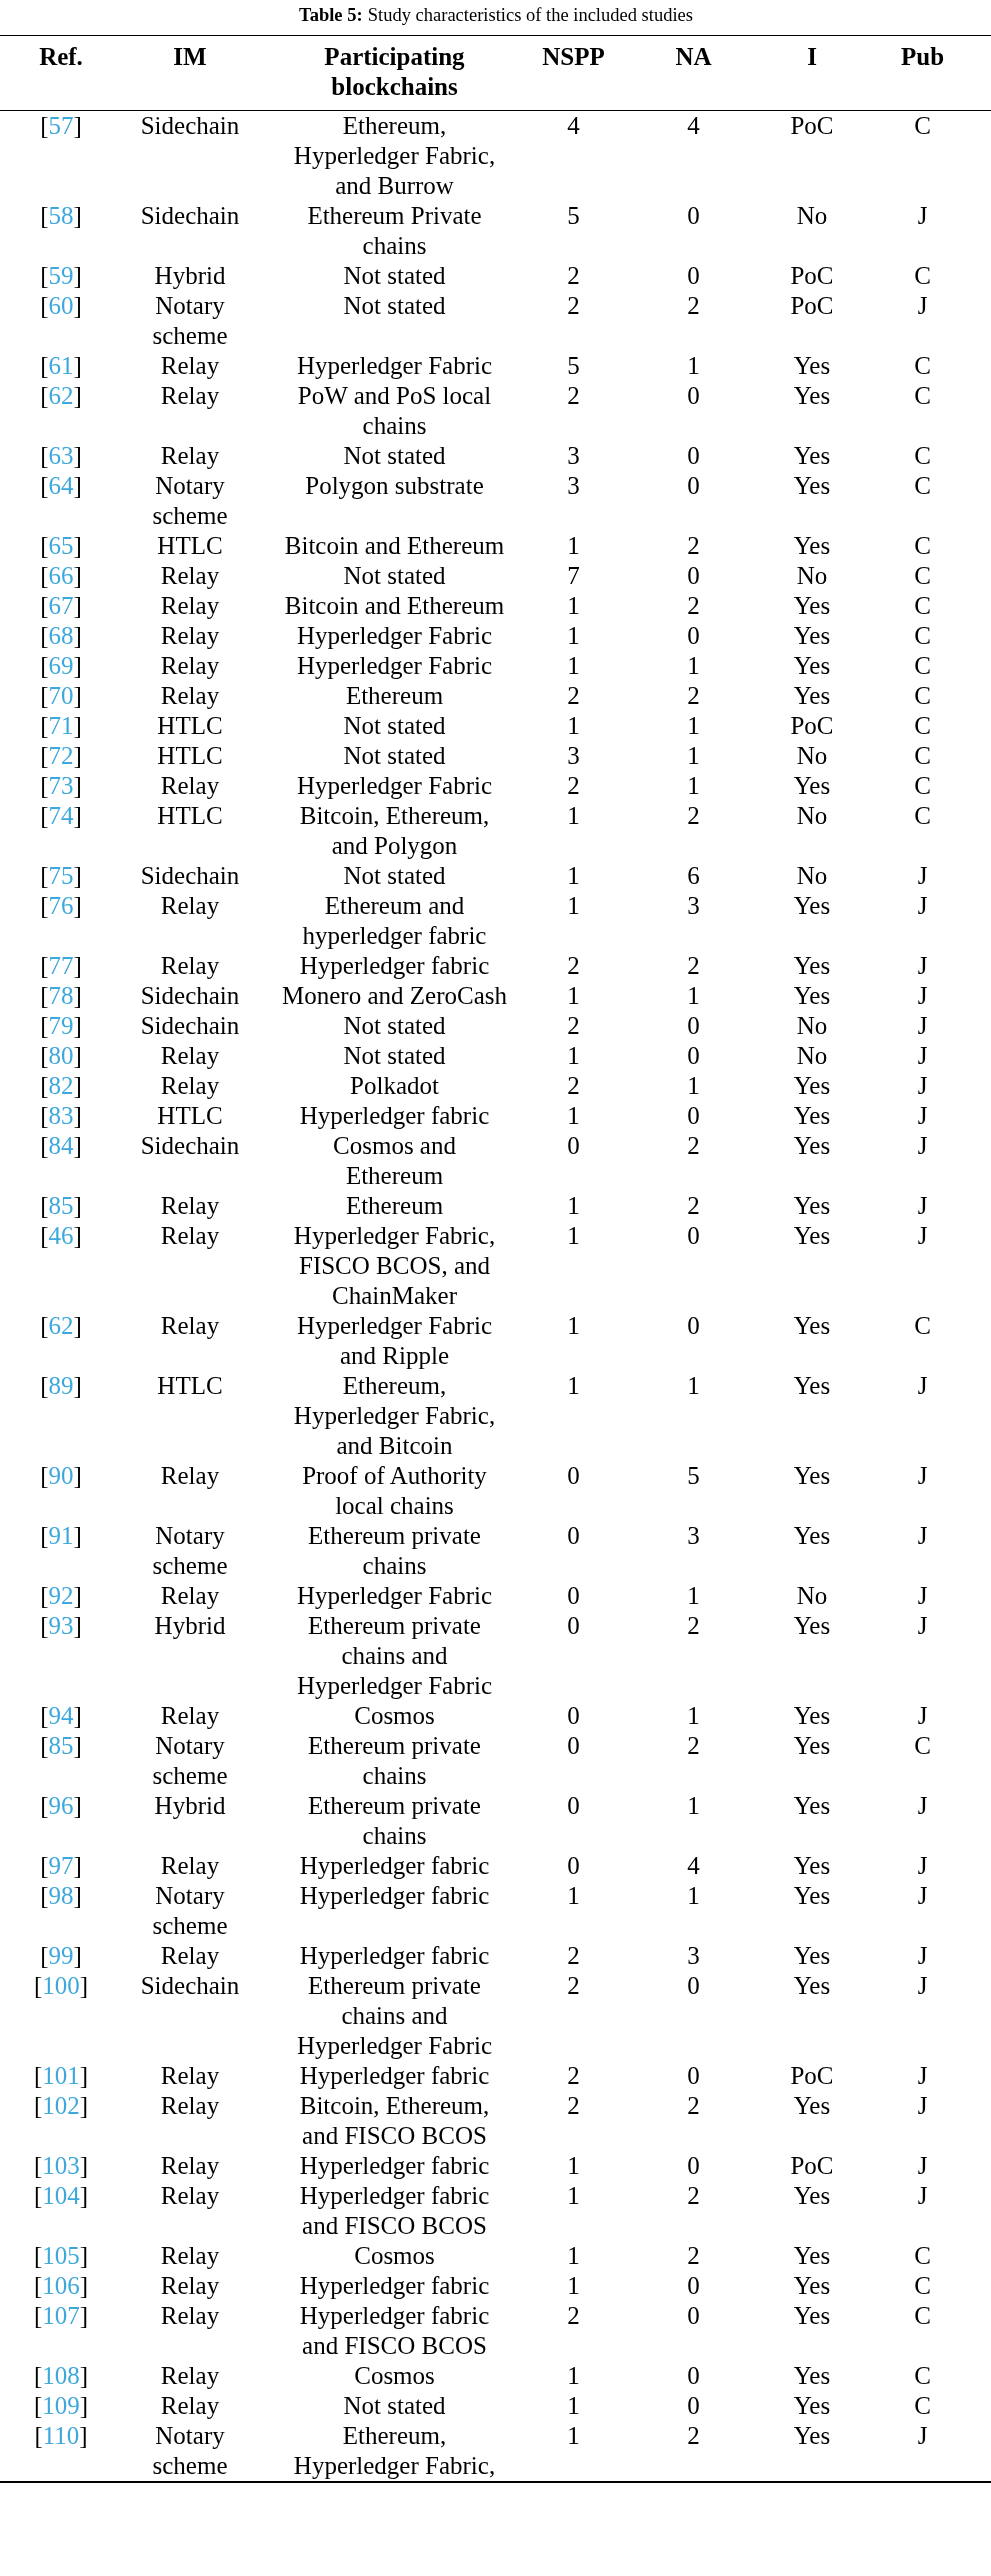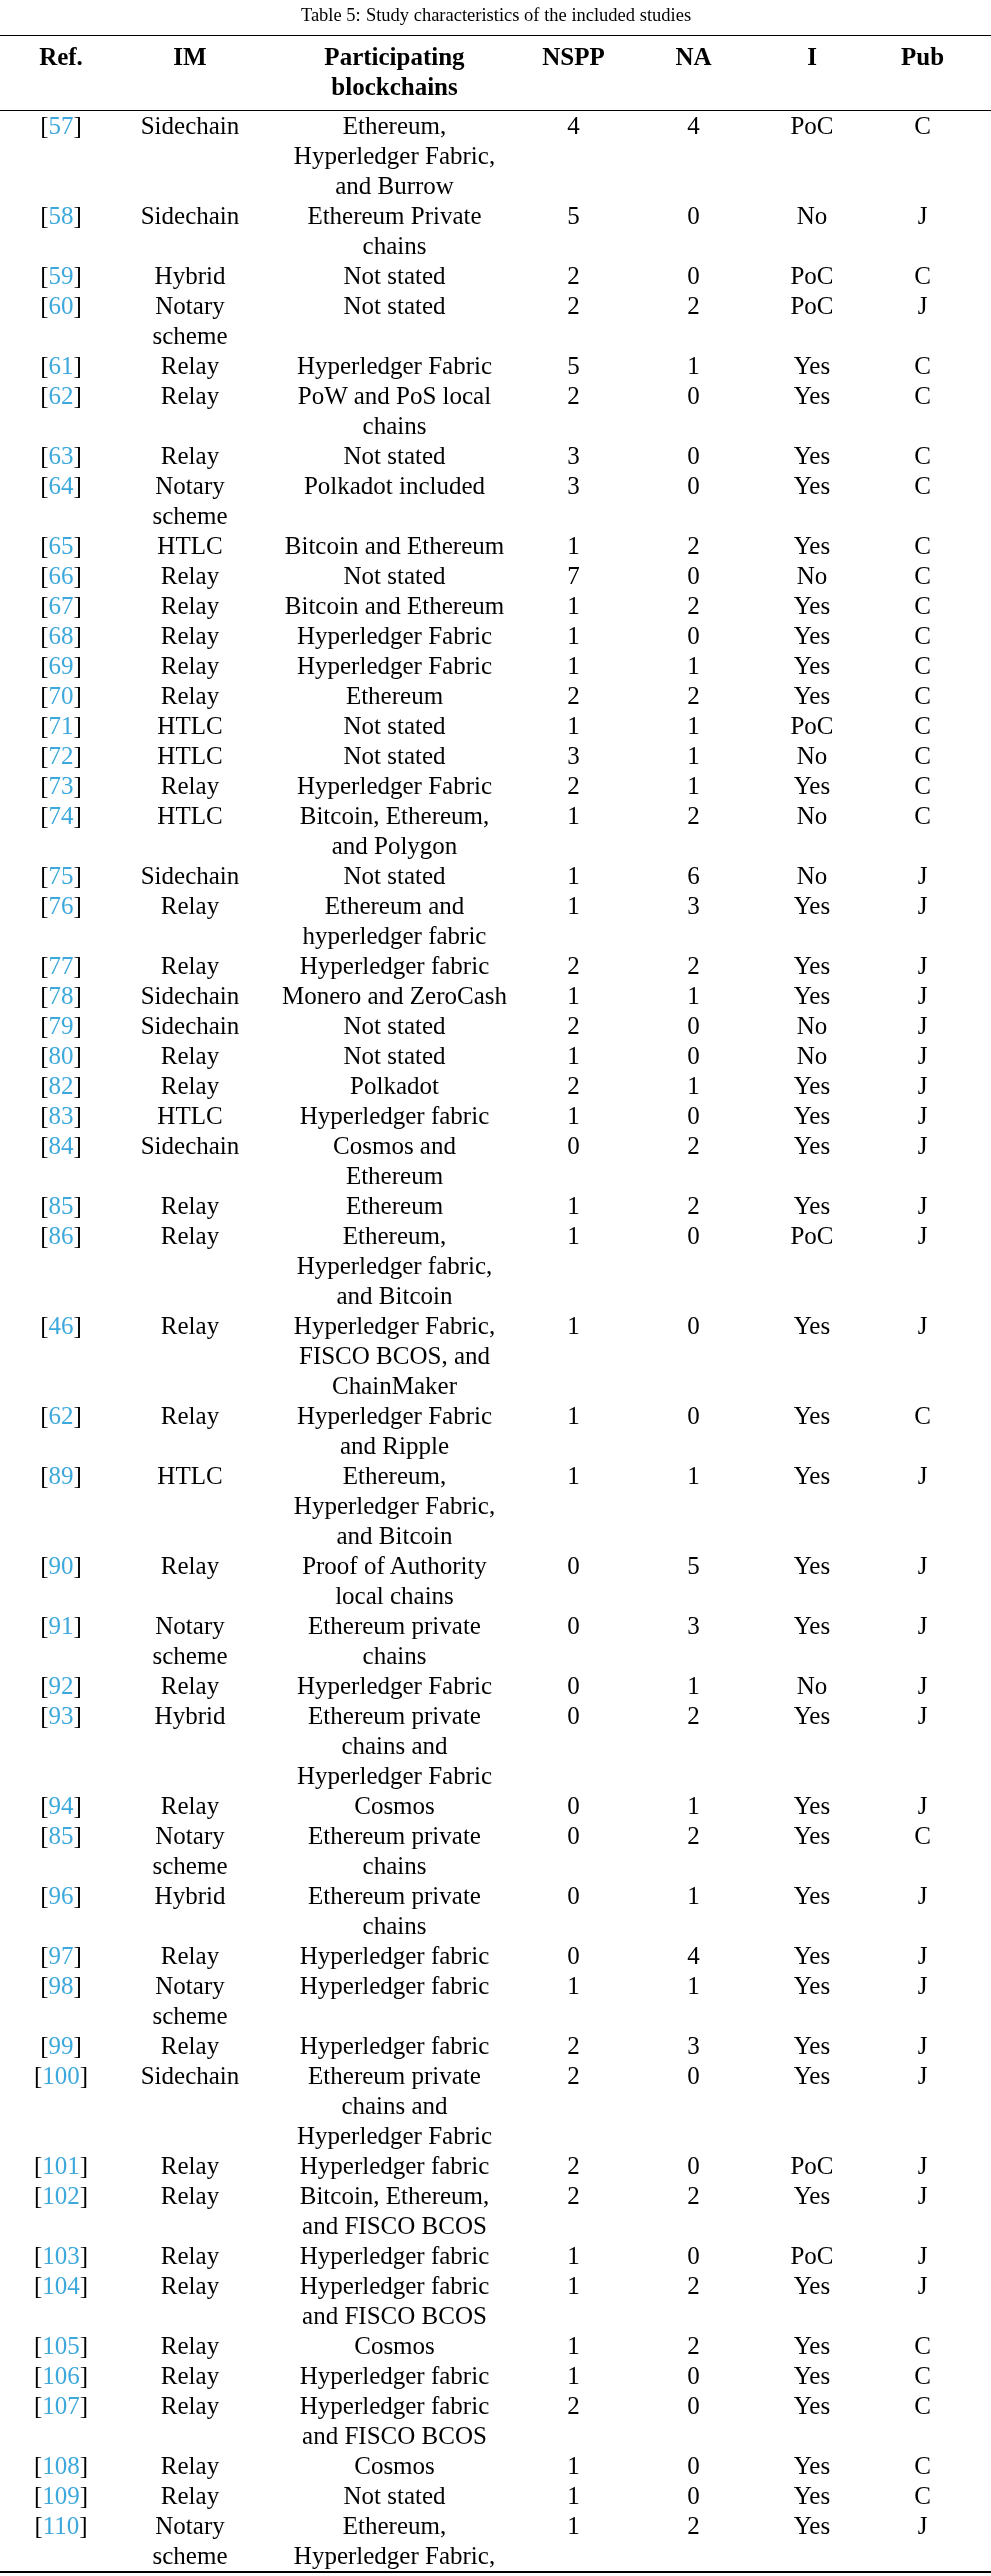--- a/index.html
+++ b/index.html
@@ -17,21 +17,21 @@
   }
   .caption {
     text-align: center;
     font-size: 18.5px;
     line-height: 25px;
     padding-top: 3.1px;
     margin-bottom: 7.2px;
     color: #000000;
   }
   .caption .caption-label {
-    font-weight: normal;
+    font-weight: bold;
     margin-right: 0.28em;
   }
   table.studies {
     width: 992px;
     table-layout: fixed;
     border-collapse: collapse;
     border-top: 1.5px solid #000000;
     border-bottom: 2.1px solid #000000;
     font-size: 25px;
   }
@@ -194,21 +194,21 @@
           <td>Yes</td>
           <td>C</td>
         </tr>
         <tr>
           <td><span class="bracket">[</span><span class="refnum">64</span><span class="bracket">]</span></td>
           <td>
             <div class="cell-line">Notary</div>
             <div class="cell-line">scheme</div>
           </td>
           <td>
-            <div class="cell-line">Polkadot included</div>
+            <div class="cell-line">Polygon substrate</div>
           </td>
           <td>3</td>
           <td>0</td>
           <td>Yes</td>
           <td>C</td>
         </tr>
         <tr>
           <td><span class="bracket">[</span><span class="refnum">65</span><span class="bracket">]</span></td>
           <td>
             <div class="cell-line">HTLC</div>
@@ -462,35 +462,20 @@
           <td><span class="bracket">[</span><span class="refnum">85</span><span class="bracket">]</span></td>
           <td>
             <div class="cell-line">Relay</div>
           </td>
           <td>
             <div class="cell-line">Ethereum</div>
           </td>
           <td>1</td>
           <td>2</td>
           <td>Yes</td>
-          <td>J</td>
-        </tr>
-        <tr>
-          <td><span class="bracket">[</span><span class="refnum">86</span><span class="bracket">]</span></td>
-          <td>
-            <div class="cell-line">Relay</div>
-          </td>
-          <td>
-            <div class="cell-line">Ethereum,</div>
-            <div class="cell-line">Hyperledger fabric,</div>
-            <div class="cell-line">and Bitcoin</div>
-          </td>
-          <td>1</td>
-          <td>0</td>
-          <td>PoC</td>
           <td>J</td>
         </tr>
         <tr>
           <td><span class="bracket">[</span><span class="refnum">46</span><span class="bracket">]</span></td>
           <td>
             <div class="cell-line">Relay</div>
           </td>
           <td>
             <div class="cell-line">Hyperledger Fabric,</div>
             <div class="cell-line">FISCO BCOS, and</div>

